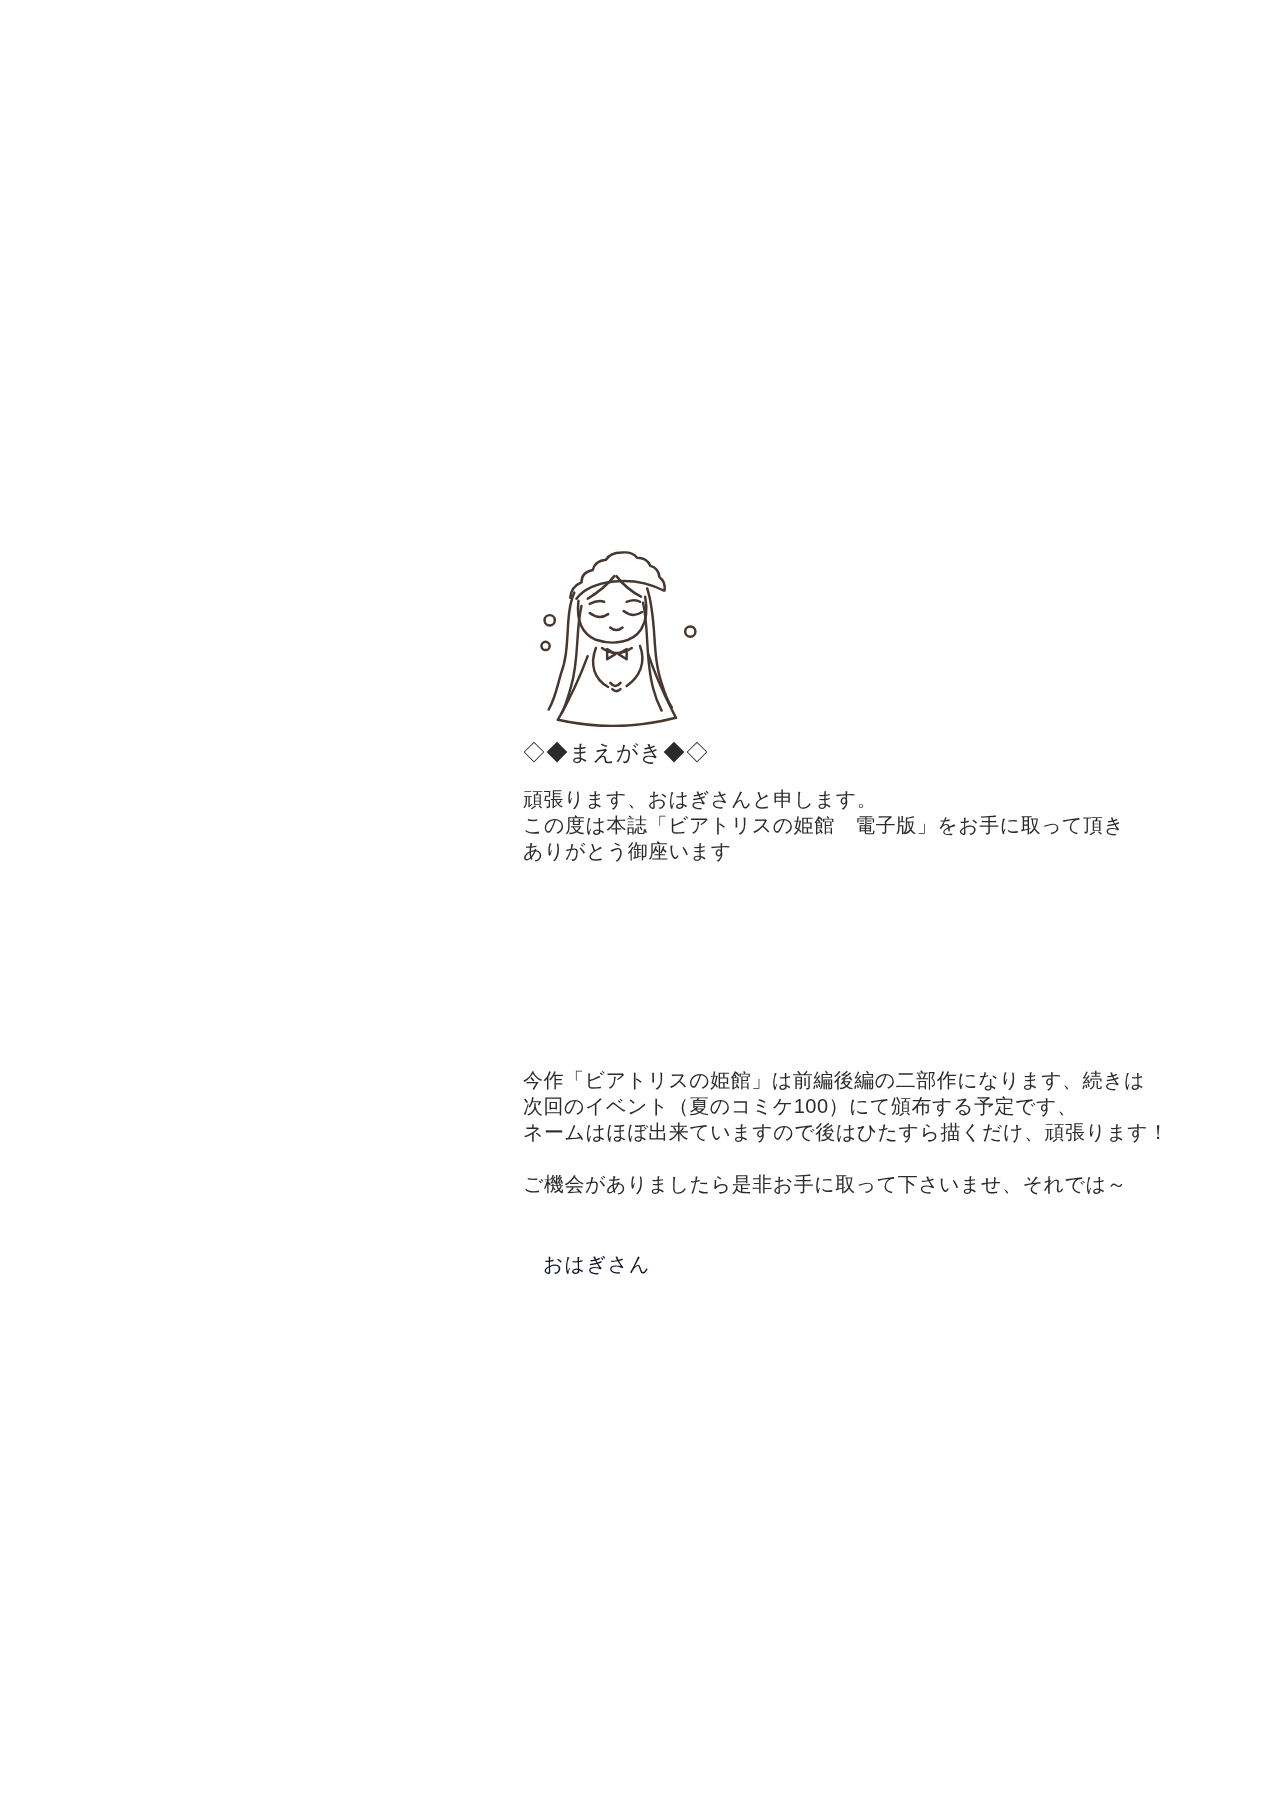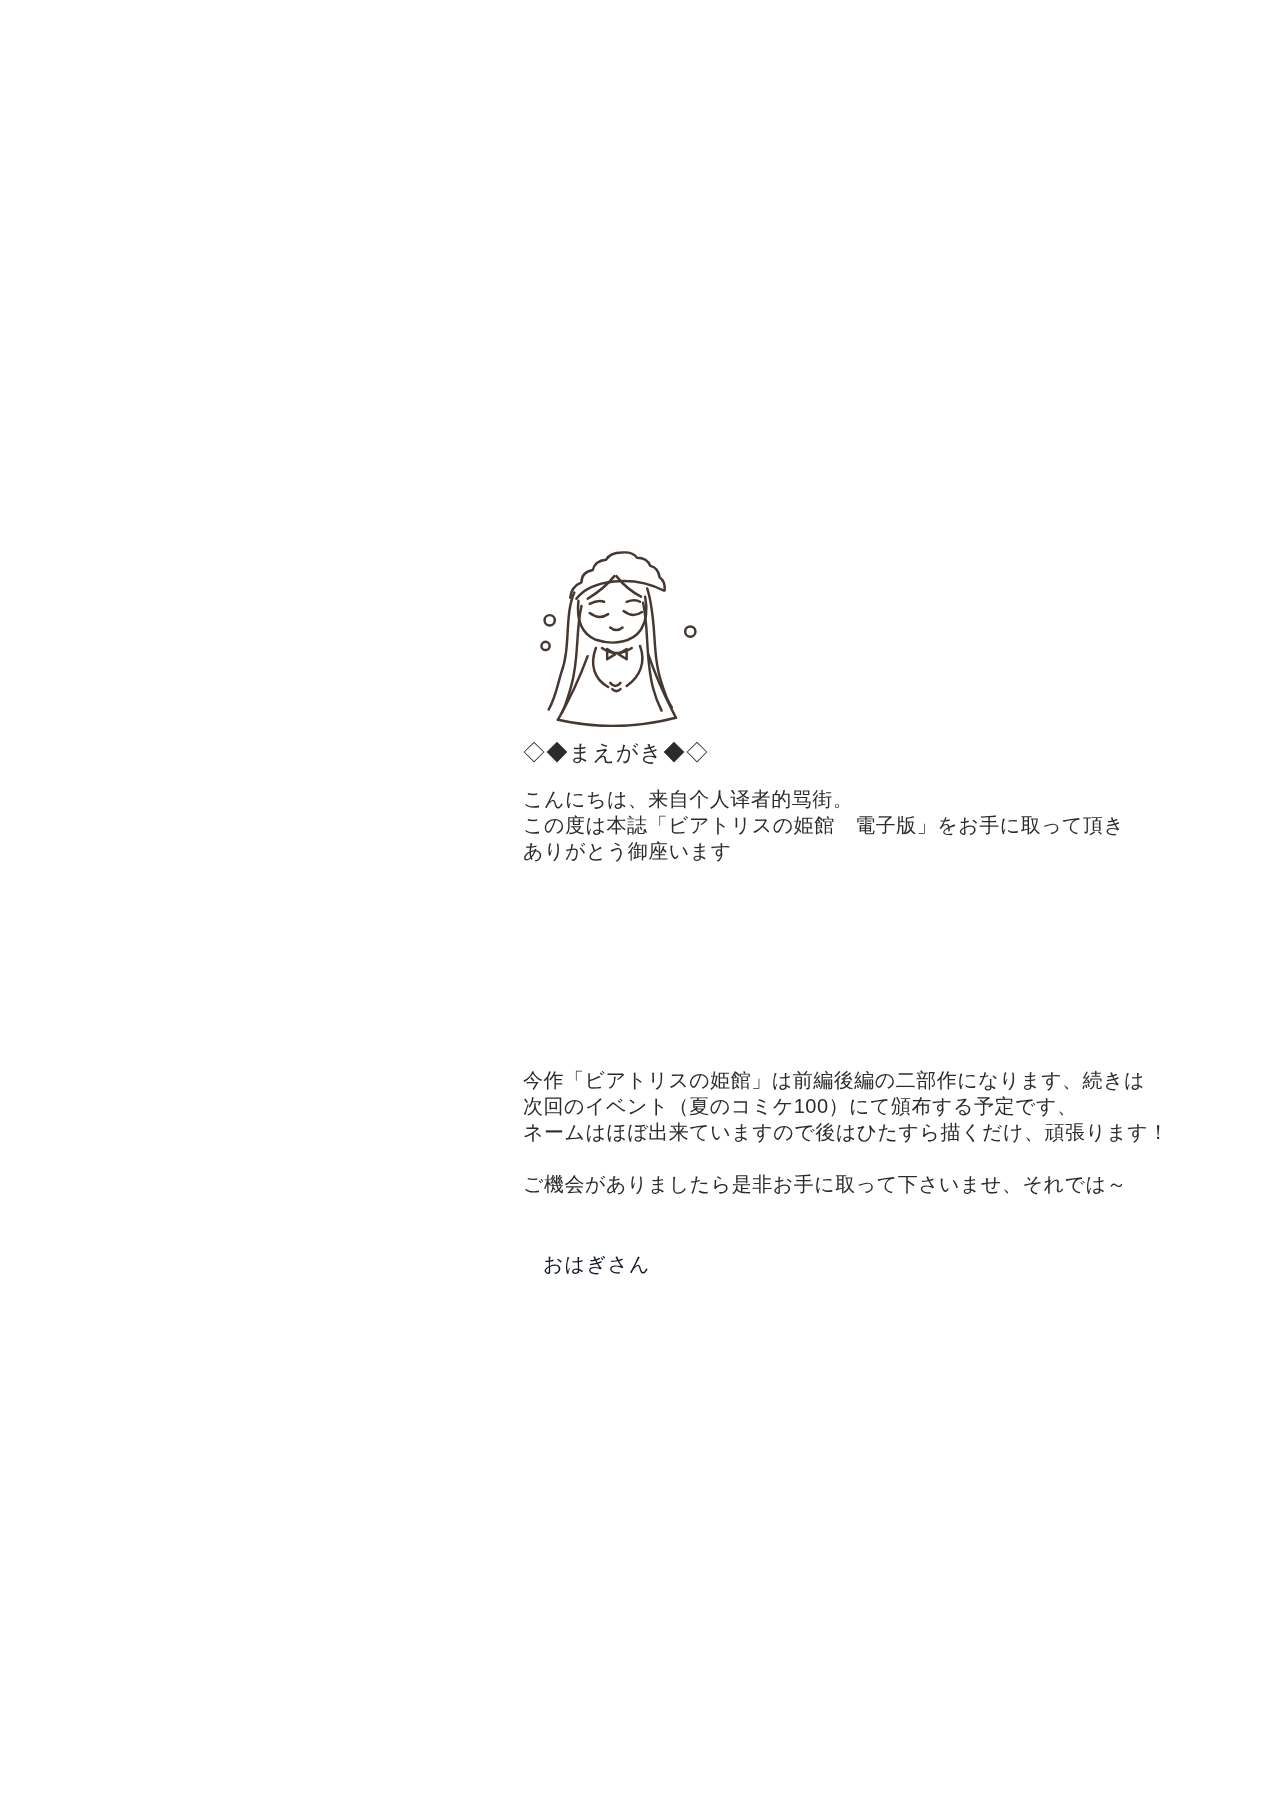--- a/index.html
+++ b/index.html
@@ -117,21 +117,21 @@
     <path d="M24,183 Q81,196 139,181"></path>
 
     <circle cx="16" cy="86" r="5"></circle>
     <circle cx="12" cy="111" r="4"></circle>
     <circle cx="153" cy="97" r="5"></circle>
   </svg>
 
   <div class="preface-heading">◇◆まえがき◆◇</div>
 
   <div class="para para-1">
-      <div>こんにちは、来自个人译者的骂街。</div>
+      <div>頑張ります、おはぎさんと申します。</div>
       <div>この度は本誌「ビアトリスの姫館　電子版」をお手に取って頂き</div>
       <div>ありがとう御座います</div>
     </div>
   <div class="para para-3">
       <div>今作「ビアトリスの姫館」は前編後編の二部作になります、続きは</div>
       <div>次回のイベント（夏のコミケ100）にて頒布する予定です、</div>
       <div>ネームはほぼ出来ていますので後はひたすら描くだけ、頑張ります！</div>
     </div>
   <div class="para para-4">
       <div>ご機会がありましたら是非お手に取って下さいませ、それでは～</div>

